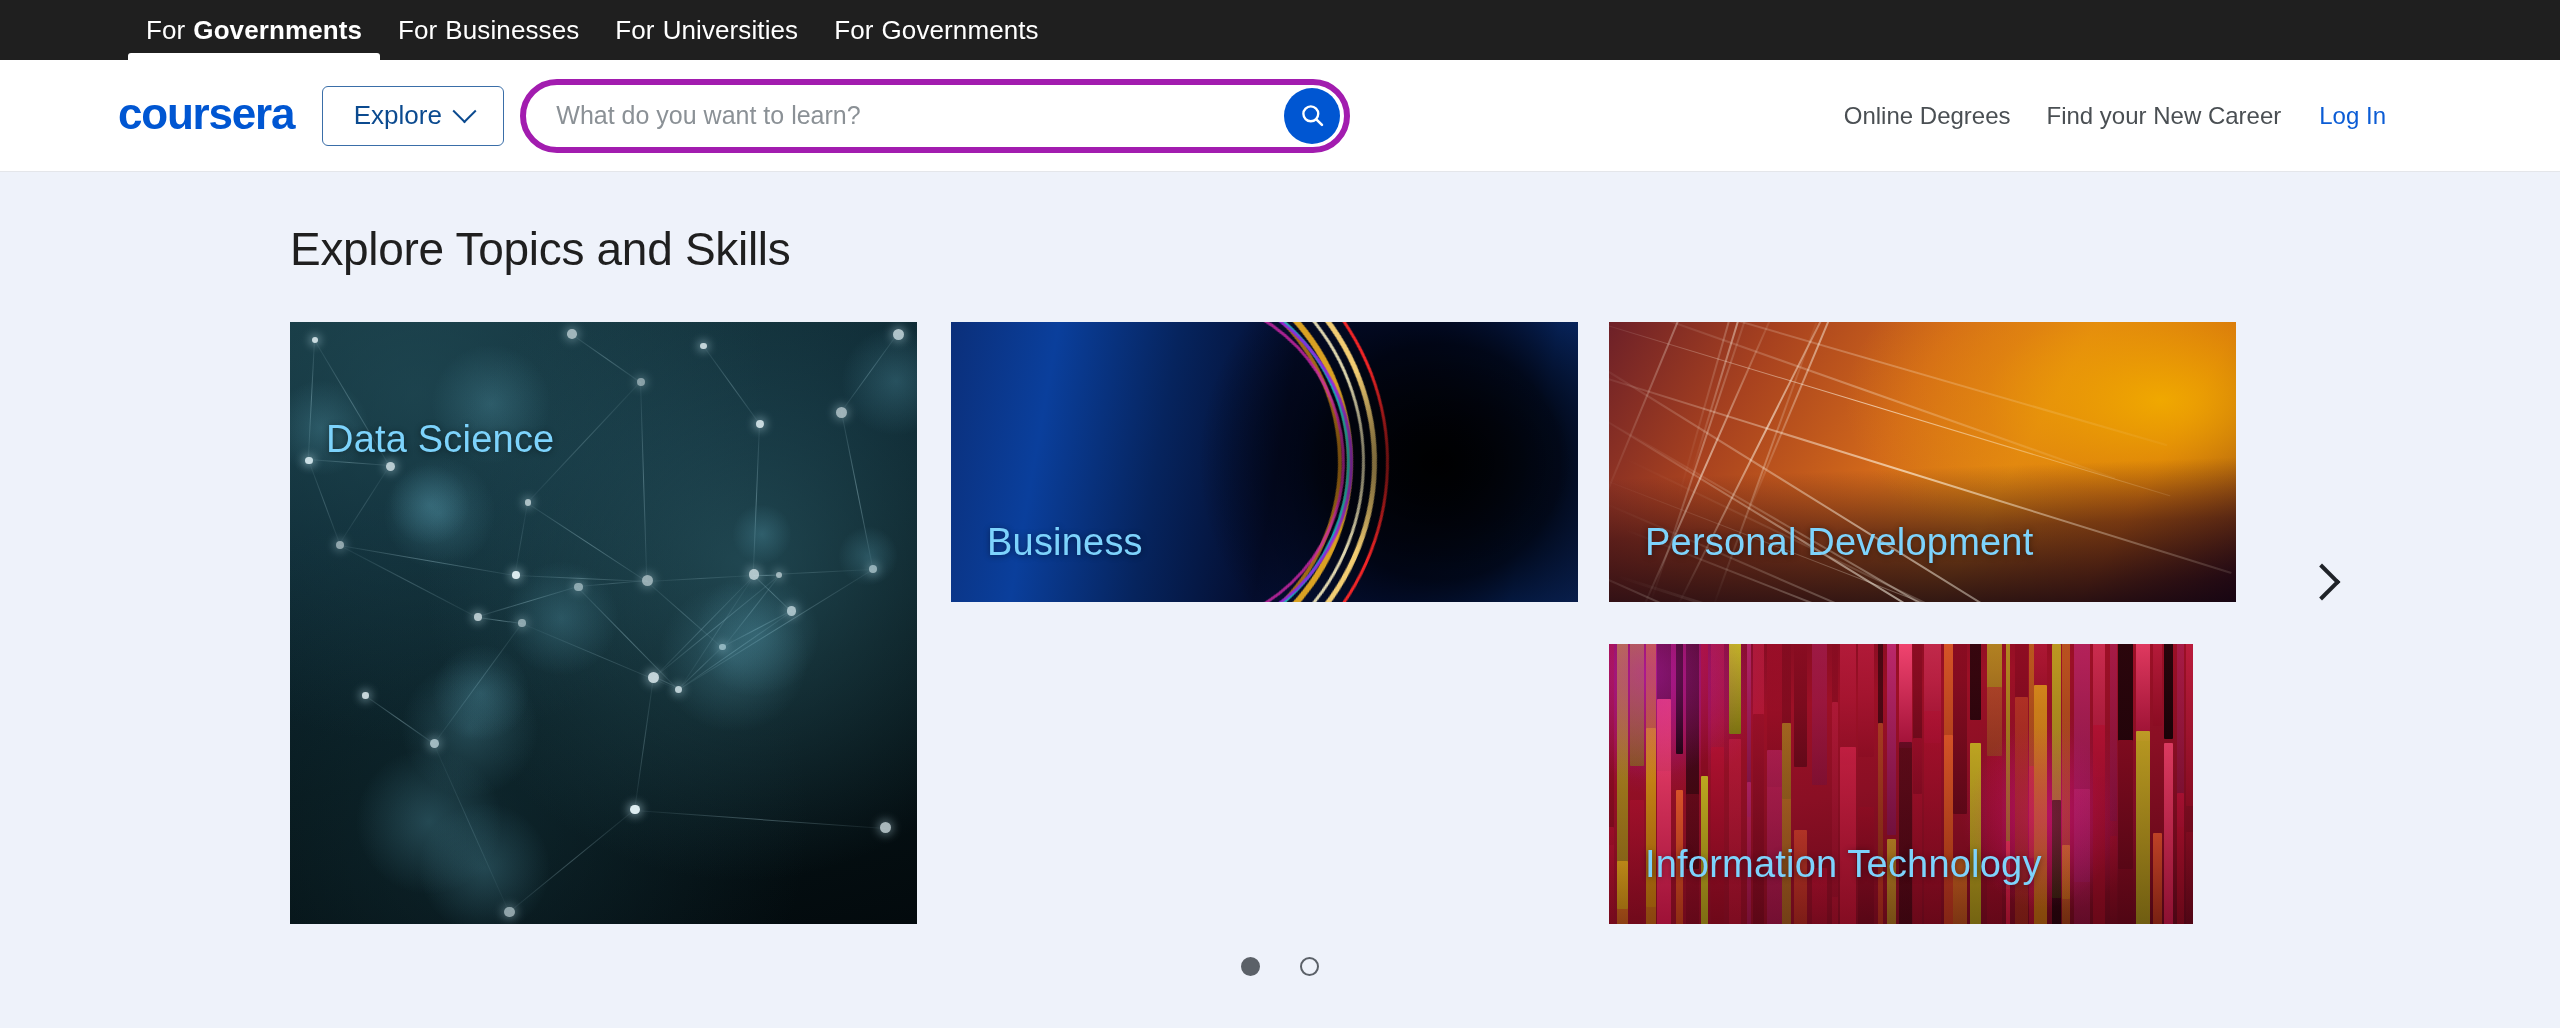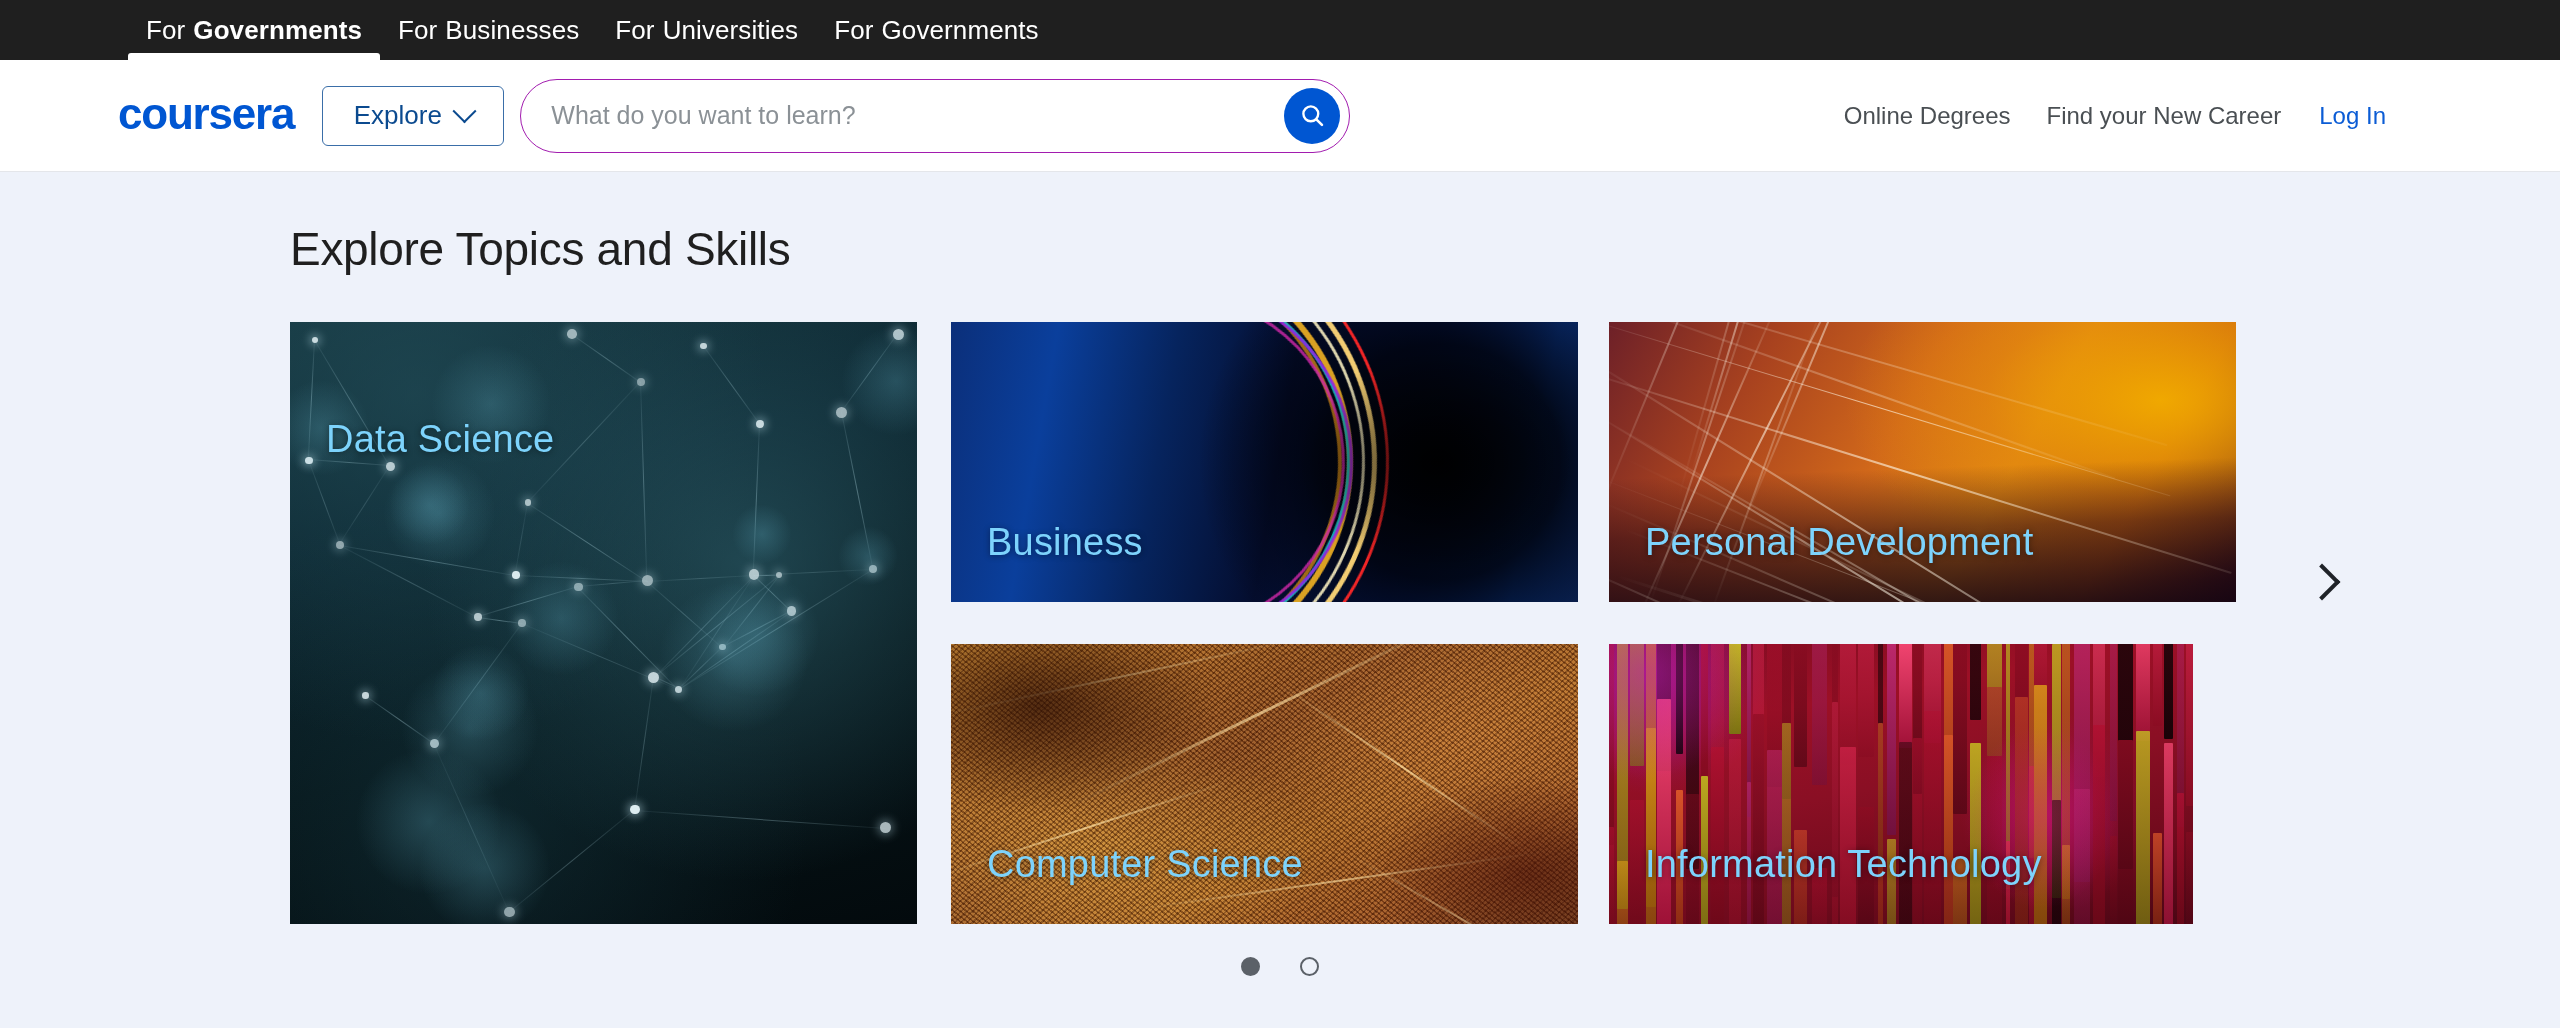--- a/index.html
+++ b/index.html
@@ -96,21 +96,21 @@
 
   .search-wrap {
     margin-left: 16px;
     position: relative;
     width: 830px;
     height: 74px;
   }
   .search-input {
     width: 100%;
     height: 74px;
-    border: 1px solid #a21caf;
+    border: 6px solid #a21caf;
     border-radius: 40px;
     background: #ffffff;
     font-size: 25px;
     font-family: "Liberation Sans", sans-serif;
     color: #2f3437;
     padding: 0 84px 0 30px;
     outline: none;
   }
   .search-input::placeholder { color: #8b9196; }
   .search-go {
@@ -533,34 +533,20 @@
           <div class="pd-streak" style="left: 81.6918px; top: 150.095px; width: 408.083px; transform: rotate(-73.0688deg); opacity: 0.683358;"></div>
           <div class="pd-streak" style="left: 134.686px; top: 198.122px; width: 381.078px; transform: rotate(-67.2569deg); opacity: 0.571695;"></div>
           <div class="pd-streak" style="left: 68.9619px; top: 174.286px; width: 441.088px; transform: rotate(-74.0833deg); opacity: 0.327579;"></div>
           <div class="pd-streak" style="left: 66.5789px; top: 284.692px; width: 407.942px; transform: rotate(-63.3318deg); opacity: 0.689166;"></div>
           <div class="pd-streak" style="left: 102.267px; top: 288.401px; width: 305.86px; transform: rotate(-70.0462deg); opacity: 0.328694;"></div>
           <div class="pd-streak" style="left: 32.0864px; top: 288.272px; width: 315.882px; transform: rotate(-66.1966deg); opacity: 0.620251;"></div>
         </div>
       <span class="card-label">Personal Development</span>
     </div>
 
-    <div class="card cs">
-      <div class="bg-cs"></div>
-      <div class="cs-mesh"></div>
-      <div class="tex" id="cs-tex">
-          <div class="cs-fold" style="left: -10px; top: 70px; width: 360px; transform: rotate(-12deg); height: 2.37117px; opacity: 0.728933;"></div>
-          <div class="cs-fold" style="left: 120px; top: 160px; width: 420px; transform: rotate(-26deg); height: 2.95829px; opacity: 0.900443;"></div>
-          <div class="cs-fold" style="left: 330px; top: 40px; width: 300px; transform: rotate(34deg); height: 1.82627px; opacity: 0.976928;"></div>
-          <div class="cs-fold" style="left: -10px; top: 230px; width: 300px; transform: rotate(-18deg); height: 1.79435px; opacity: 0.966788;"></div>
-          <div class="cs-fold" style="left: 400px; top: 210px; width: 260px; transform: rotate(30deg); height: 2.42399px; opacity: 0.807153;"></div>
-          <div class="cs-fold" style="left: 180px; top: 265px; width: 420px; transform: rotate(-8deg); height: 2.05582px; opacity: 0.825316;"></div>
-          <div style="position: absolute; inset: 0px; background: radial-gradient(40% 55% at 14% 22%, rgba(40, 12, 4, 0.7) 0%, rgba(40, 12, 4, 0) 70%), radial-gradient(35% 50% at 92% 82%, rgba(70, 16, 8, 0.6) 0%, rgba(70, 16, 8, 0) 70%);"></div>
-        </div>
-      <span class="card-label">Computer Science</span>
-    </div>
 
     <div class="card it">
       <div class="bg-it"></div>
       <div class="tex" id="it-tex">
           <div class="it-bar" style="left: -6px; width: 10.8386px; height: 223.121px; top: -22.1615px; background: linear-gradient(rgb(176, 16, 48), rgb(109, 8, 24)); opacity: 0.675044;"></div>
           <div class="it-bar" style="left: -6px; width: 10.8386px; height: 113.957px; top: 183.24px; background: linear-gradient(rgb(176, 16, 48), rgb(109, 8, 24)); opacity: 0.568792;"></div>
           <div class="it-bar" style="left: 7.55773px; width: 11.3722px; height: 271.871px; top: -6.70537px; background: linear-gradient(rgb(200, 200, 32), rgb(122, 122, 16)); opacity: 0.703693;"></div>
           <div class="it-bar" style="left: 7.55773px; width: 11.3722px; height: 83.6884px; top: 217.08px; background: linear-gradient(rgb(224, 160, 24), rgb(138, 82, 8)); opacity: 0.576999;"></div>
           <div class="it-bar" style="left: 20.9362px; width: 13.7408px; height: 141.461px; top: -19.688px; background: linear-gradient(rgb(200, 200, 32), rgb(122, 122, 16)); opacity: 0.633904;"></div>
           <div class="it-bar" style="left: 20.9362px; width: 13.7408px; height: 125.862px; top: 156.312px; background: linear-gradient(rgb(176, 16, 48), rgb(109, 8, 24)); opacity: 0.486114;"></div>

